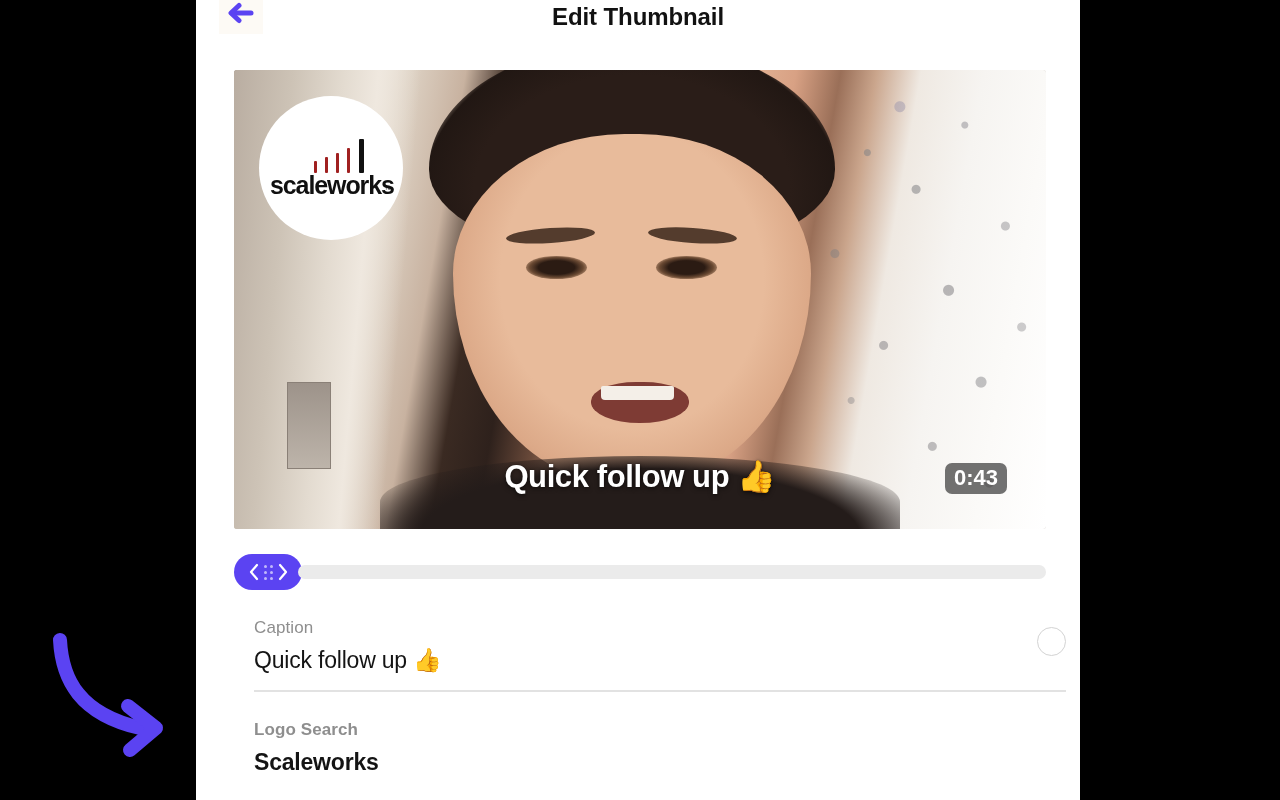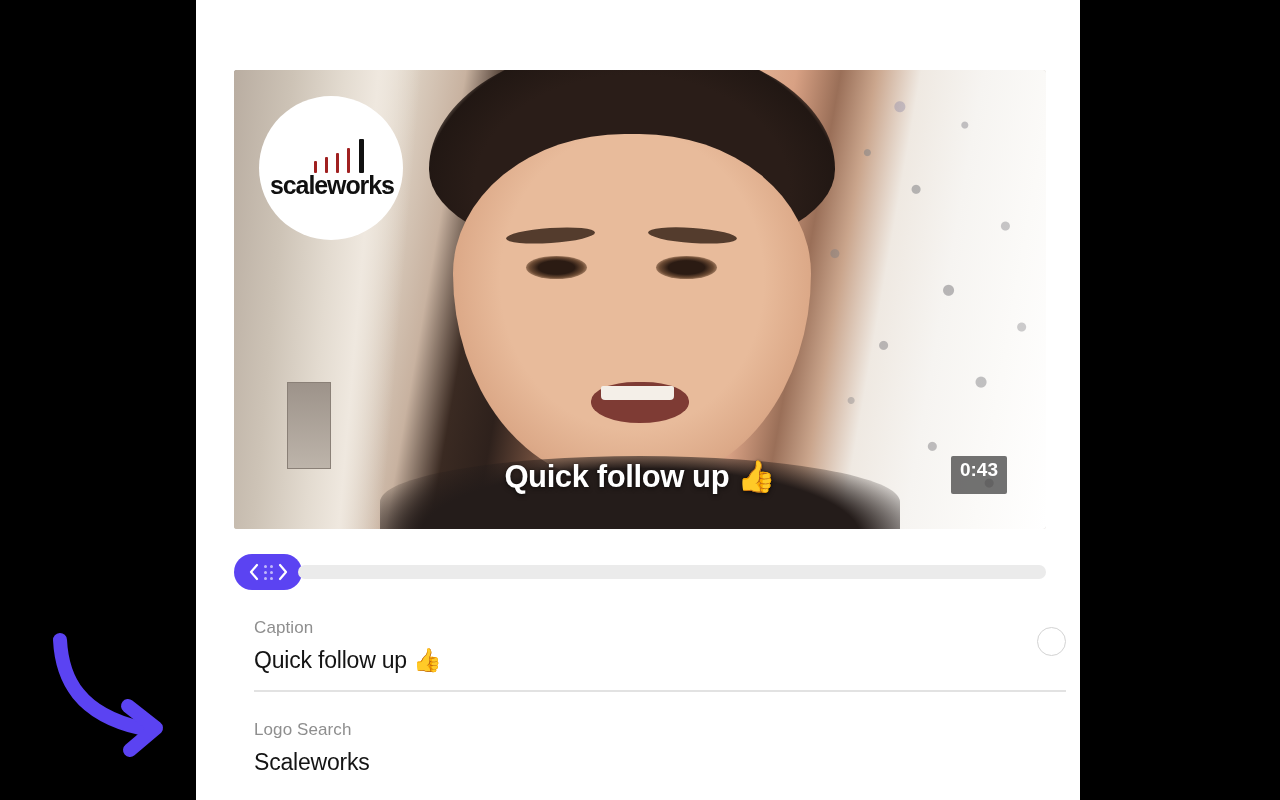--- a/index.html
+++ b/index.html
@@ -265,24 +265,24 @@
     text-shadow: 0 2px 5px rgba(0,0,0,0.45), 0 0 2px rgba(0,0,0,0.35);
     pointer-events: none;
   }
   
   .duration-badge {
     position: absolute;
     right: 39px;
     bottom: 35px;
     background: rgba(60,60,60,0.72);
     color: #ffffff;
-    font-size: 19px;
+    font-size: 22px;
     font-weight: bold;
-    padding: 4px 9px 15px;
-    border-radius: 2px;
+    padding: 4px 9px 5px;
+    border-radius: 7px;
     line-height: 1;
   }
 
   
   .scrub-row {
     position: absolute;
     left: 38px;
     top: 553px;
     width: 812px;
     height: 38px;
@@ -318,21 +318,21 @@
   }
 
   
   .field {
     position: absolute;
     left: 38px;
     width: 812px;
     margin-left: 20px;
   }
   .field.caption { top: 618px; }
-  .field.logo    { top: 720px; }
+  .field.logo    { top: 720px; font-weight: bold; }
 
   .field-label {
     font-size: 17px;
     color: #8e8e8e;
     letter-spacing: 0.1px;
     margin-bottom: 9px;
   }
   .field-value {
     font-size: 23px;
     color: #141414;
@@ -366,20 +366,29 @@
 
 <div class="canvas">
 
   <svg class="annotation-arrow" viewBox="0 0 160 144">
     <path d="M16 12 C 18 52, 36 86, 96 100" fill="none" stroke="#5B43F2" stroke-width="14" stroke-linecap="round"></path>
     <path d="M84 78 L 112 100 L 86 122" fill="none" stroke="#5B43F2" stroke-width="14" stroke-linecap="round" stroke-linejoin="round"></path>
   </svg>
 
   <div class="app-panel">
 
+    <div class="header">
+      <button class="back-button">
+        <svg width="30" height="22" viewBox="0 0 30 22">
+          <path d="M25 11 L 6 11" stroke="#5B43F2" stroke-width="5" stroke-linecap="round" fill="none"></path>
+          <path d="M13 3.5 L 5 11 L 13 18.5" stroke="#5B43F2" stroke-width="5" stroke-linecap="round" stroke-linejoin="round" fill="none"></path>
+        </svg>
+      </button>
+      <div class="page-title">Edit Thumbnail</div>
+    </div>
 
     <div class="video-wrap">
       <div class="vf">
         <div class="vf-hair"></div>
         <div class="vf-face"></div>
         <div class="vf-brow l"></div>
         <div class="vf-brow r"></div>
         <div class="vf-eye l"></div>
         <div class="vf-eye r"></div>
         <div class="vf-mouth"></div>

